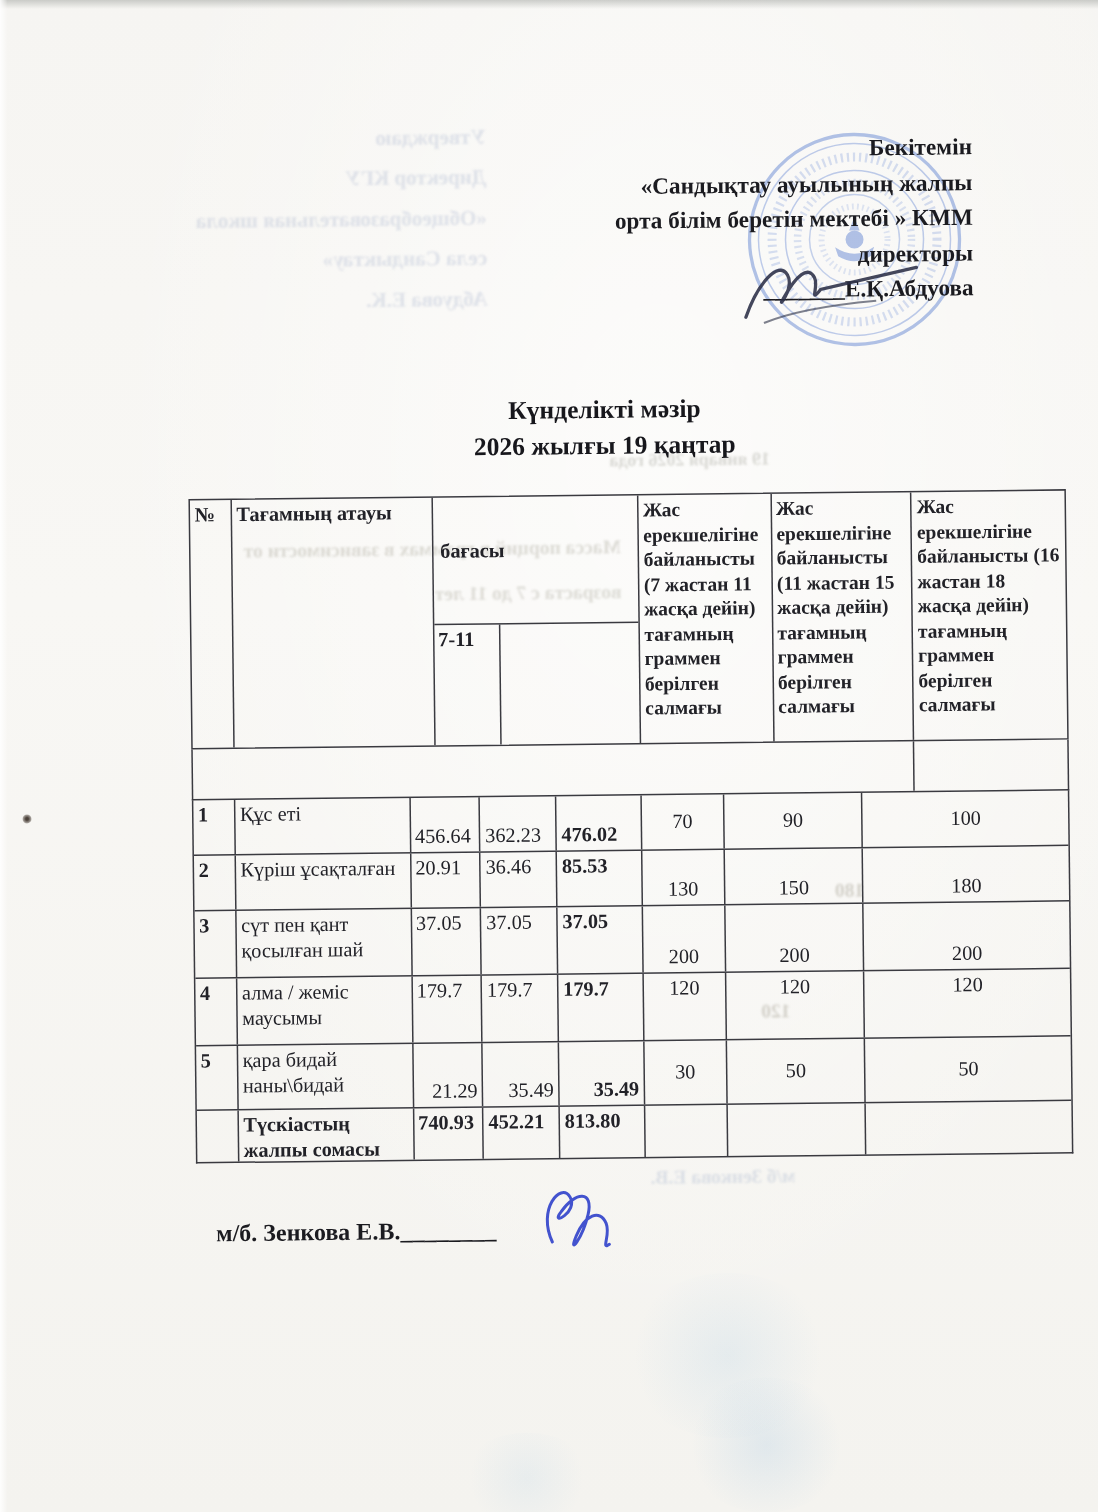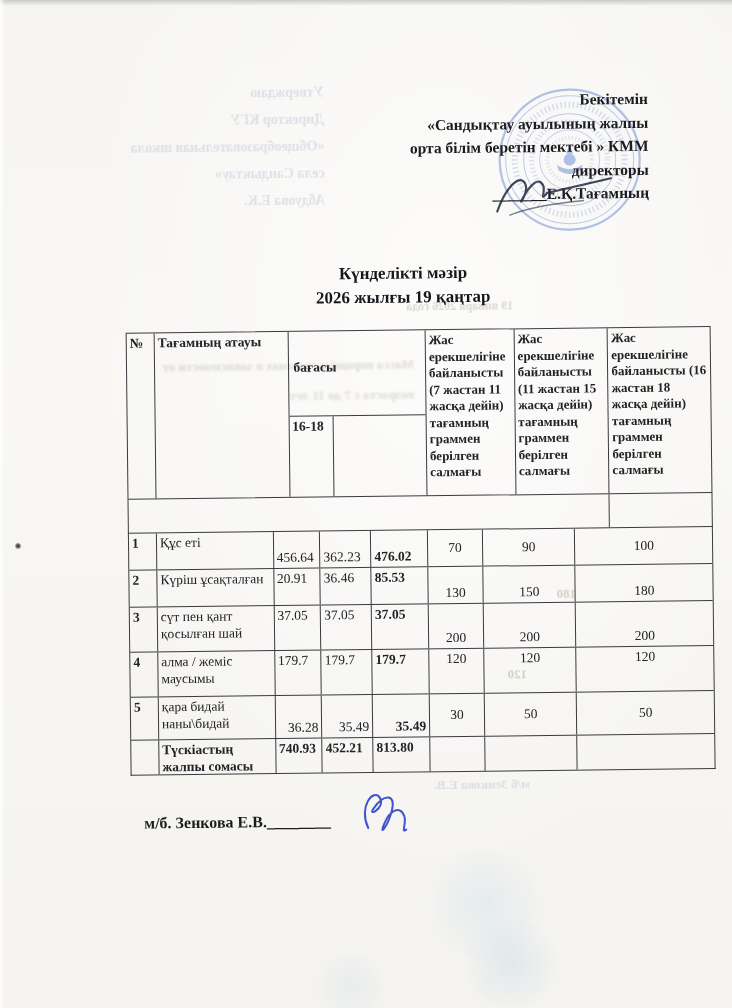--- a/index.html
+++ b/index.html
@@ -137,42 +137,42 @@
       <path d="M75 62 l3.5 9 h-7 z"></path>
       <path d="M62 82 q13 9 26 0 l-2 6 q-11 7 -22 0 z"></path>
     </g>
   </svg>
 
   <div class="approval">
     <div>Бекітемін</div>
     <div>«Сандықтау ауылының жалпы</div>
     <div>орта білім беретін мектебі » КММ</div>
     <div>директоры</div>
-    <div><span>_______</span><span>Е.Қ.Тағамның</span></div>
+    <div><span>_______</span><span>Е.Қ.Абдуова</span></div>
   </div>
 
   <svg class="sig-top" viewBox="0 0 130 60">
     <path d="M8 48 C16 26 30 10 36 20 C41 29 28 44 33 36 C42 20 50 14 54 22 C57 28 50 40 58 30 L122 16" stroke="#2a2e45" stroke-width="2.2" fill="none" opacity="0.88" stroke-linecap="round"></path>
     <path d="M20 52 C40 44 70 40 95 38" stroke="#2a2e45" stroke-width="1.4" fill="none" opacity="0.6"></path>
   </svg>
 
   <div class="doc-title">
     <div>Күнделікті мәзір</div>
     <div>2026 жылғы 19 қаңтар</div>
   </div>
 
   <div class="menu-table">
 
     <div class="thead">
       <div class="cell c-no">№</div>
       <div class="cell c-name">Тағамның атауы</div>
       <div class="c-pricegrp">
         <div class="c-pricelabel">бағасы</div>
         <div class="c-pricesub">
-          <div>16-18</div>
+          <div>7-11</div>
         </div>
       </div>
       <div class="cell c-wh c-wh1">Жас ерекшелігіне байланысты (7 жастан 11 жасқа дейін) тағамның граммен берілген салмағы</div>
       <div class="cell c-wh c-wh2">Жас ерекшелігіне байланысты (11 жастан 15 жасқа дейін) тағамның граммен берілген салмағы</div>
       <div class="cell c-wh c-wh3">Жас ерекшелігіне байланысты (16 жастан 18 жасқа дейін) тағамның граммен берілген салмағы</div>
     </div>
 
     <div class="tgap">
         <div class="gv"></div>
       </div>
@@ -219,21 +219,21 @@
         <div class="b-p2 vtop">179.7</div>
         <div class="b-p3 vtop">179.7</div>
         <div class="b-g1 vtop" style="text-align:center;">120</div>
         <div class="b-g2 vtop" style="text-align:center;">120</div>
         <div class="b-g3 vtop" style="text-align:center;">120</div>
       </div>
 
       <div class="trow r5">
         <div class="b-no">5</div>
         <div class="b-name">қара бидай наны\бидай</div>
-        <div class="b-p1 vbot" style="justify-content:flex-end;">36.28</div>
+        <div class="b-p1 vbot" style="justify-content:flex-end;">21.29</div>
         <div class="b-p2 vbot" style="justify-content:flex-end;">35.49</div>
         <div class="b-p3 vbot" style="justify-content:flex-end;">35.49</div>
         <div class="b-g1 vmid">30</div>
         <div class="b-g2 vmid">50</div>
         <div class="b-g3 vmid">50</div>
       </div>
 
       <div class="trow rt">
         <div class="b-no"></div>
         <div class="b-name">Түскіастың жалпы сомасы</div>

